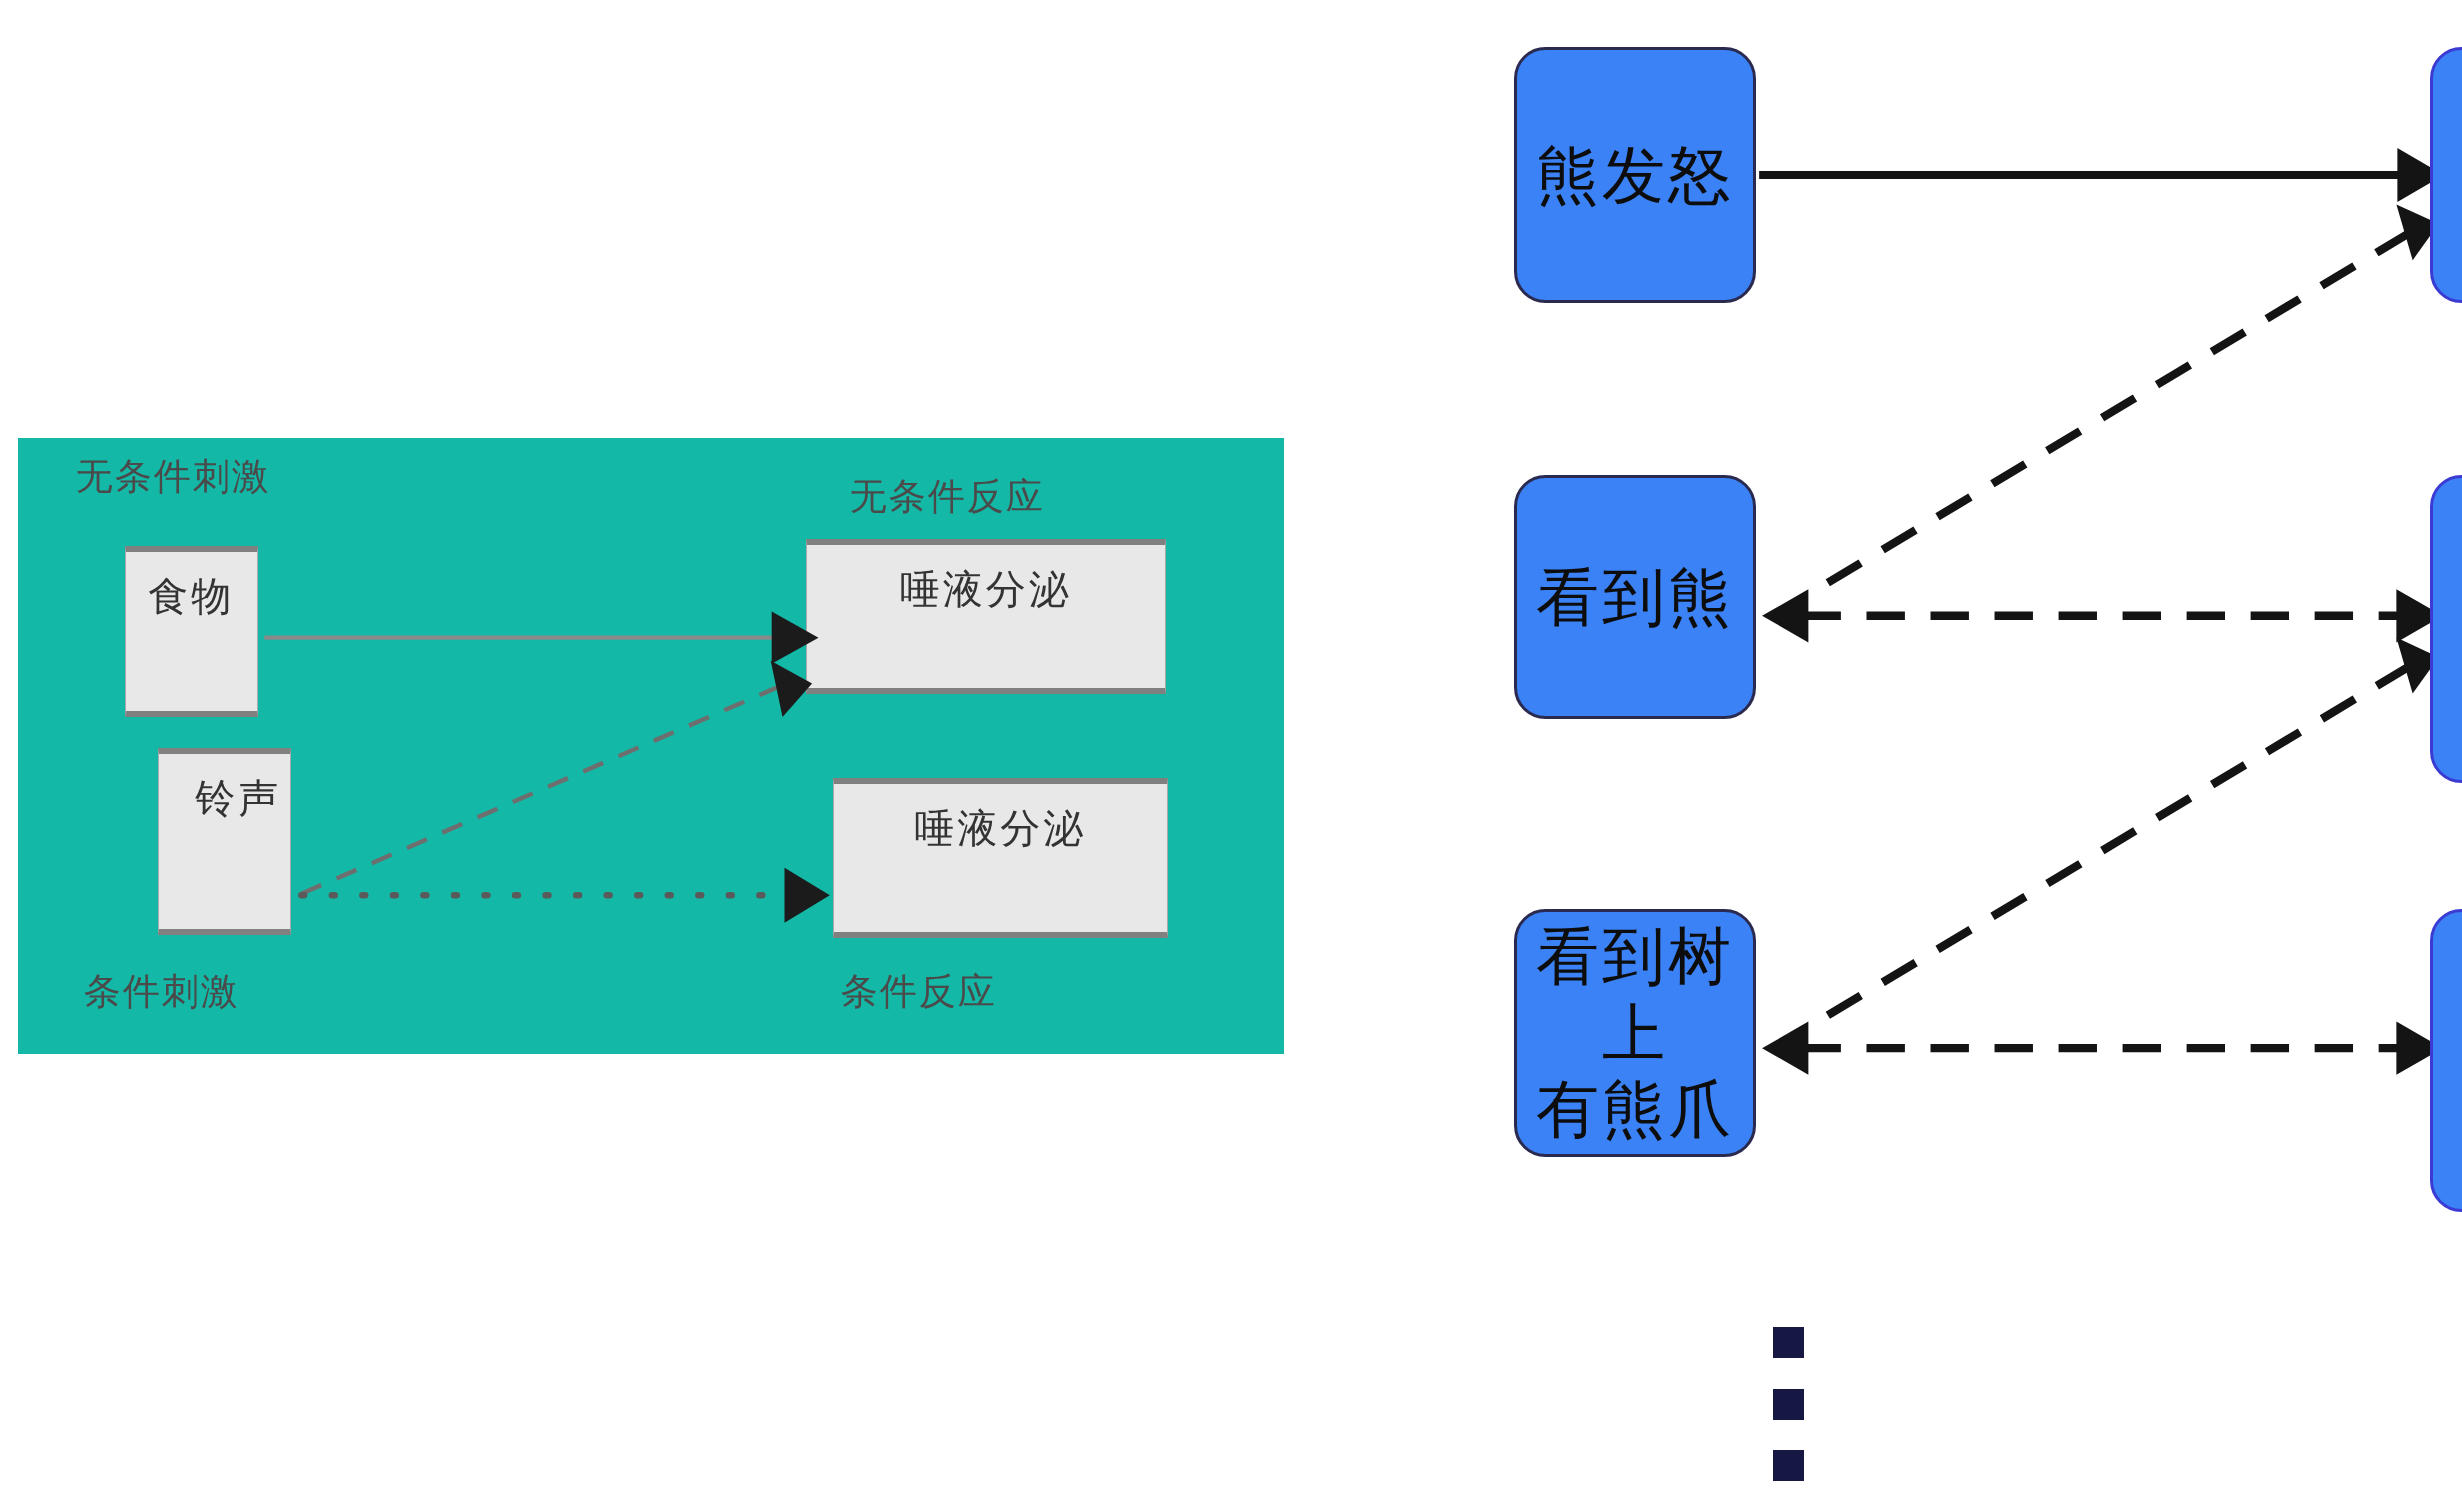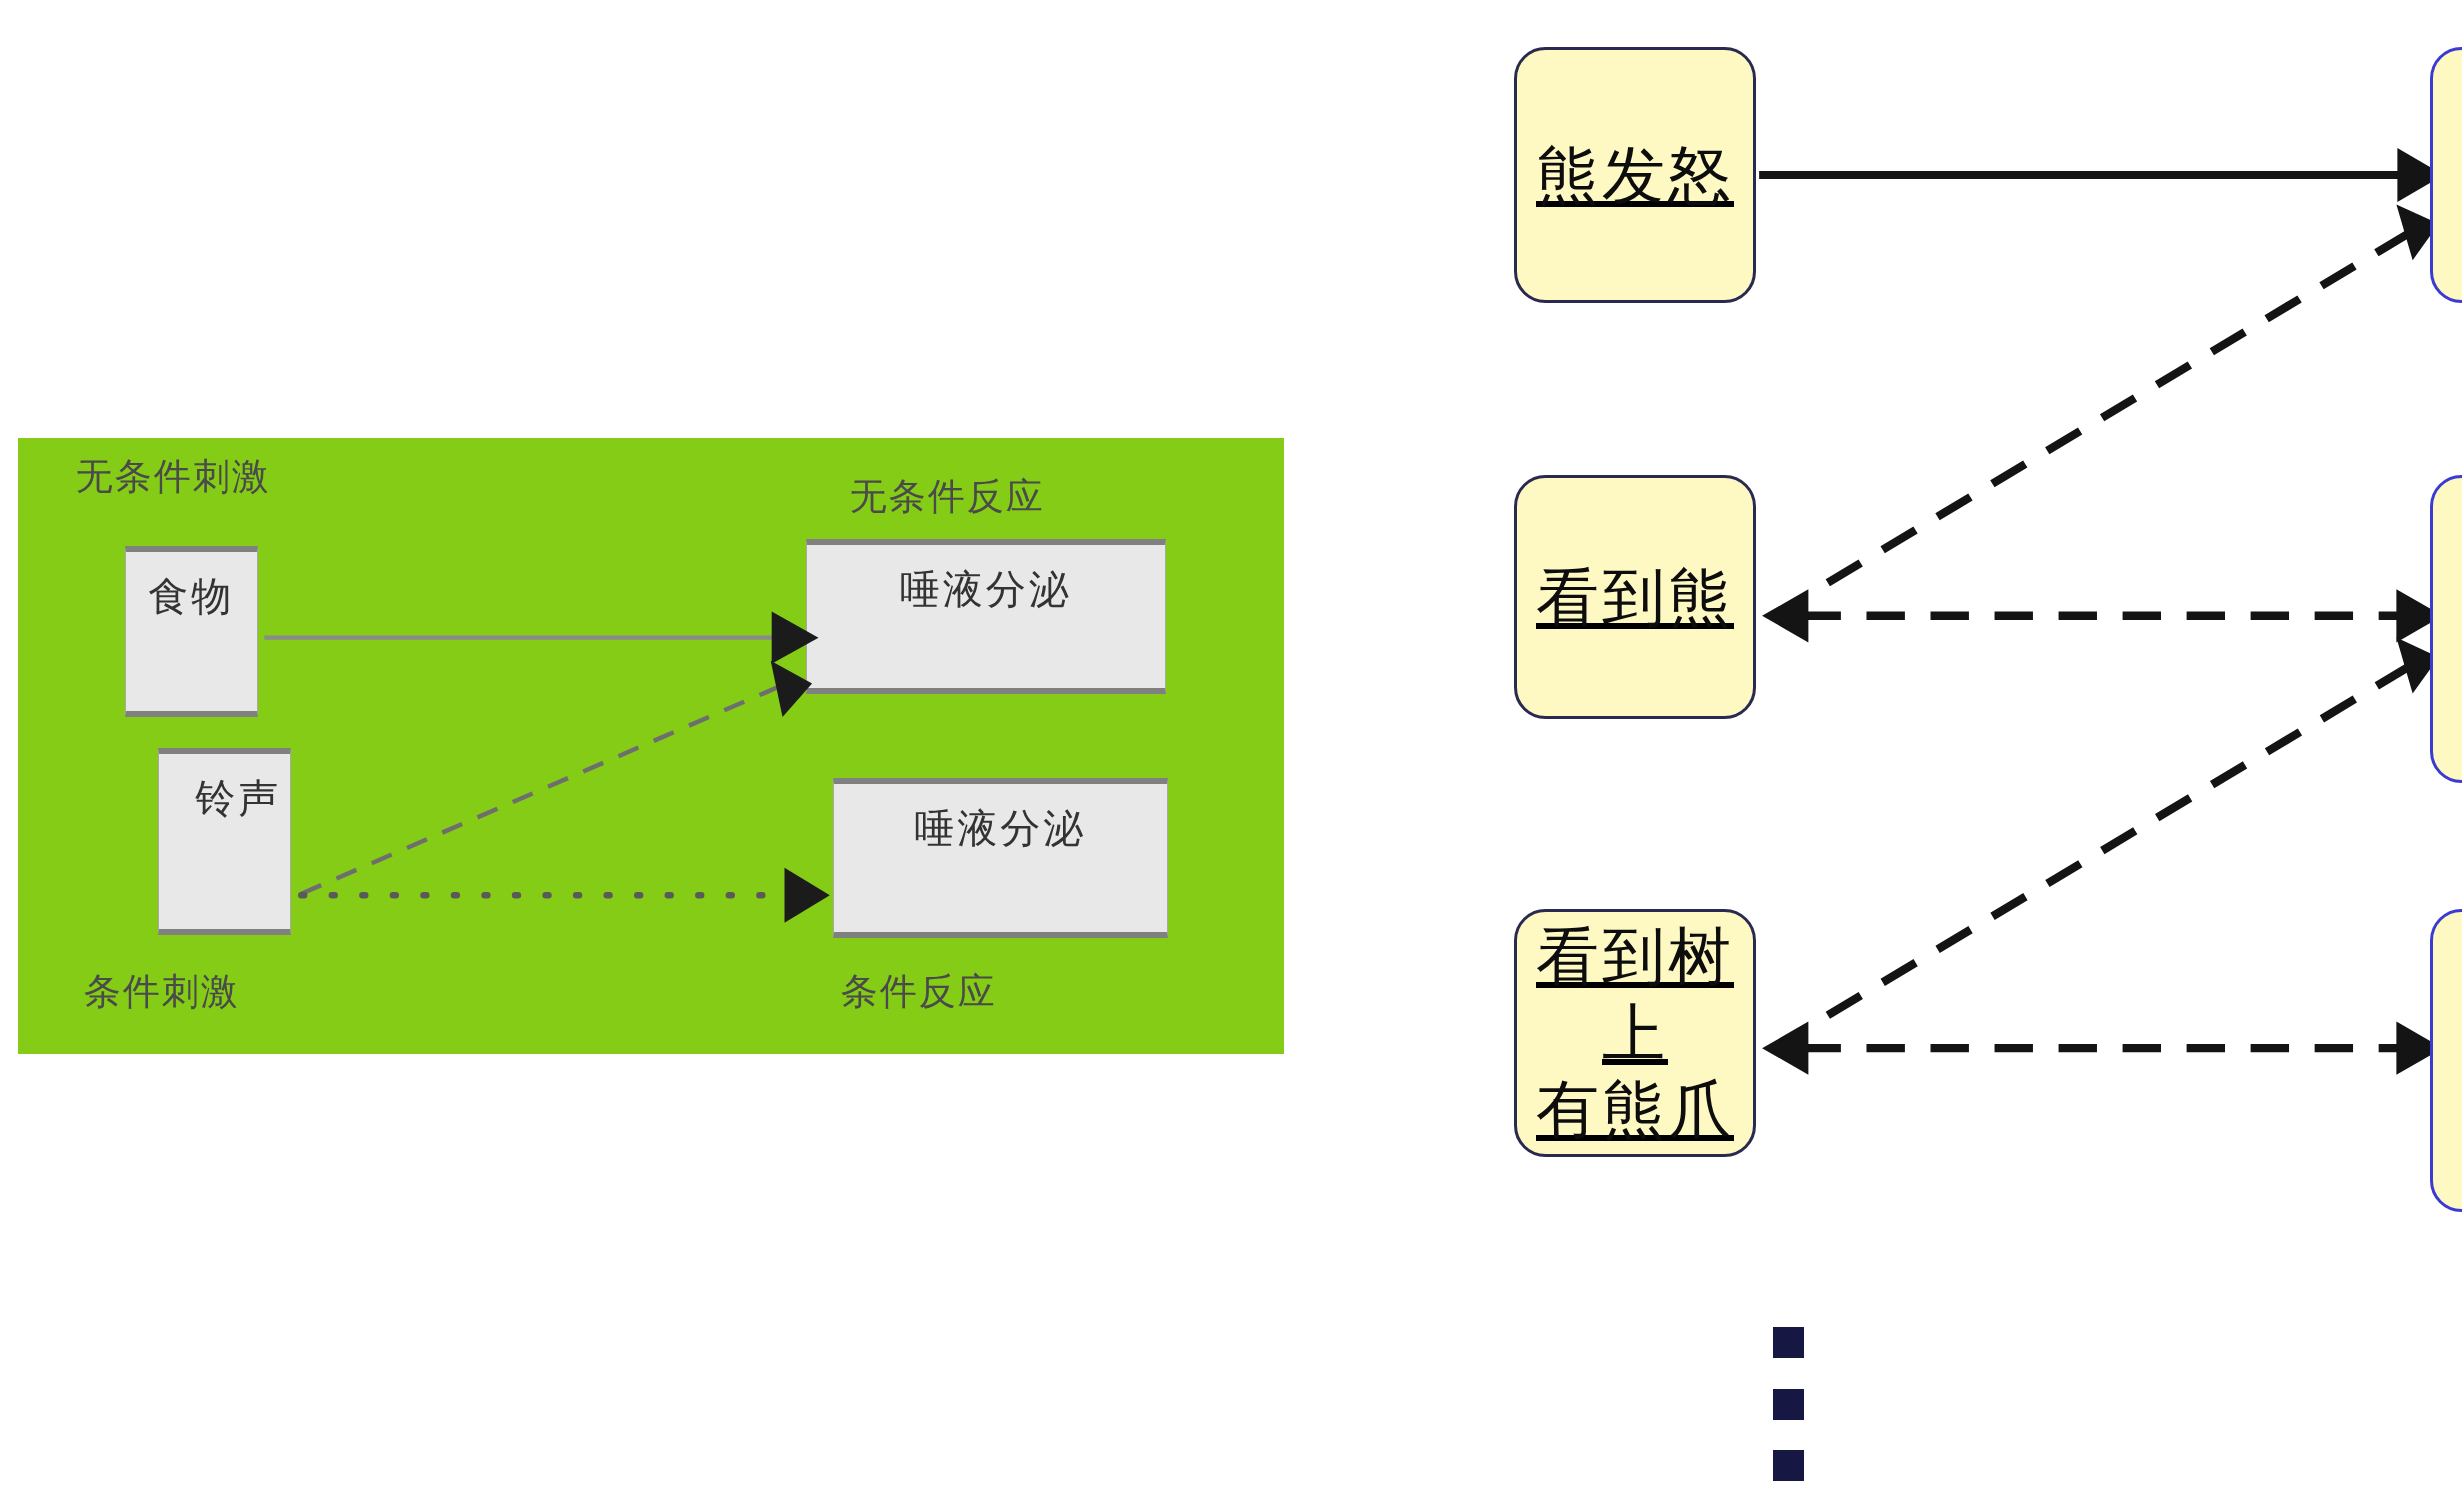--- a/index.html
+++ b/index.html
@@ -7,21 +7,21 @@
   body{
     width:3306px;height:1498px;position:relative;overflow:hidden;
     font-family:"Liberation Sans","DejaVu Sans",sans-serif;
     -webkit-font-smoothing:antialiased;
   }
   #stage{position:absolute;left:0;top:0;width:3306px;height:1498px;}
 
   
   #cc-panel{
     position:absolute;left:17.7px;top:438px;width:1266px;height:616px;
-    background:#84cc16;
+    background:#14b8a6;
   }
   .cc-caption{
     position:absolute;color:#4a4a4a;font-size:37px;letter-spacing:2px;
     white-space:nowrap;font-weight:400;
   }
   #cc-cap-tl{left:58px;top:13.8px;}
   #cc-cap-tr{left:832px;top:13.8px;margin-top:20px;}
   #cc-cap-bl{left:66px;top:529px;}
   #cc-cap-br{left:823px;top:529px;}
 
@@ -39,23 +39,23 @@
   }
   #cc-box-food      {left:107px; top:108px;  width:133px;height:171px;}
   #cc-box-bell      {left:140px; top:310px;  width:133px;height:187px;padding-left:28px;}
   #cc-box-saliva-1  {left:788px;top:101px;  width:360px;height:155px;}
   #cc-box-saliva-2  {left:815px;top:340px;  width:335px;height:160px;}
 
   #cc-svg{position:absolute;left:0;top:0;width:1266px;height:616px;overflow:visible;}
 
   
   .rl-box{
-    position:absolute;background:#fef9c3;border-radius:31.5px;
+    position:absolute;background:#3b82f6;border-radius:31.5px;
     display:flex;align-items:center;justify-content:center;
-    box-sizing:border-box;text-align:center;text-decoration:underline;
+    box-sizing:border-box;text-align:center;
   }
   .rl-box.navy{border:3.4px solid #2a2a50;}
   .rl-box.blue{border:3.4px solid #3b3bd4;}
   .rl-label-cn{
     color:#0d0d0d;font-size:63px;line-height:1.22;letter-spacing:3px;
     font-weight:400;white-space:pre-line;
   }
 
   #rl-bear-angry {left:1514px;top:47px;  width:242px;height:256px;}
   #rl-see-bear   {left:1514px;top:475px; width:242px;height:244px;}

